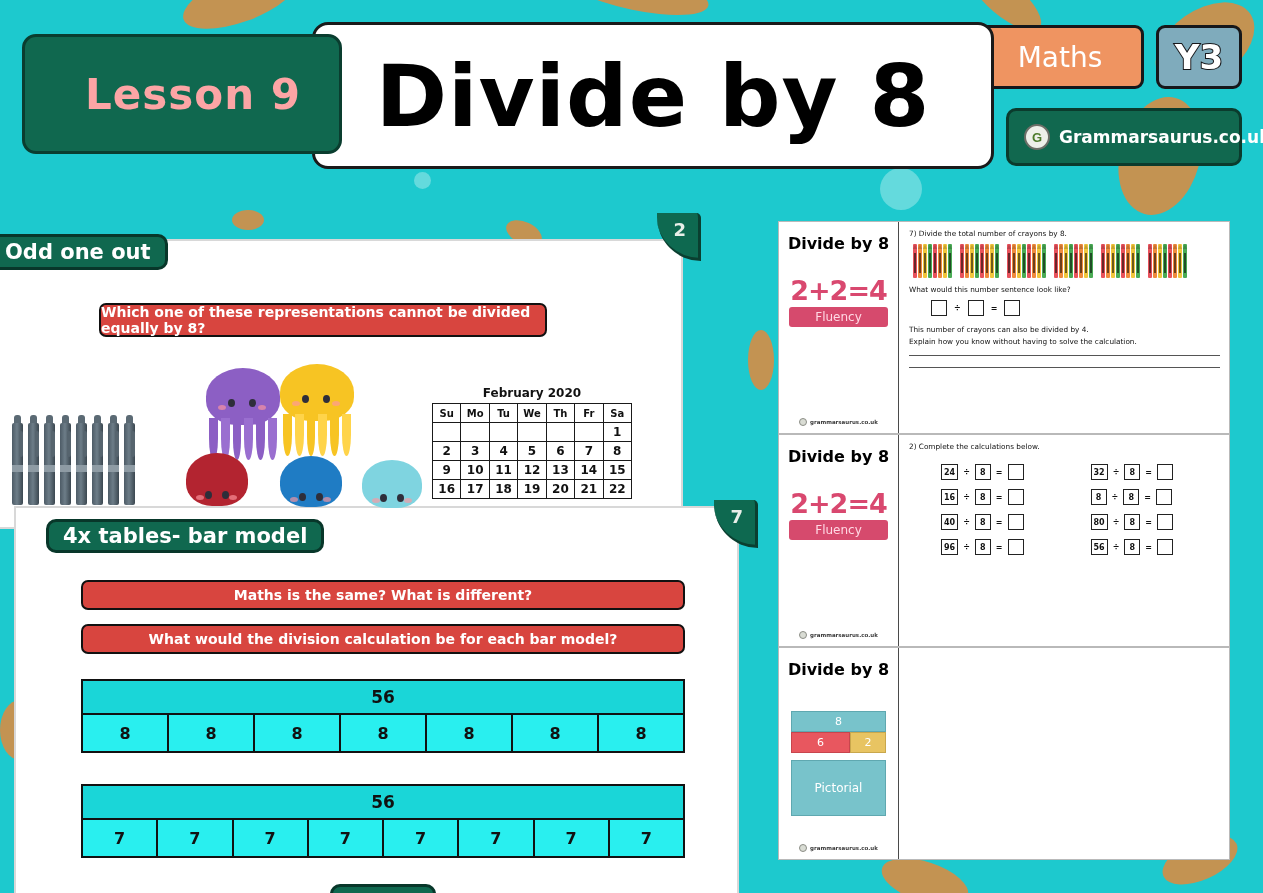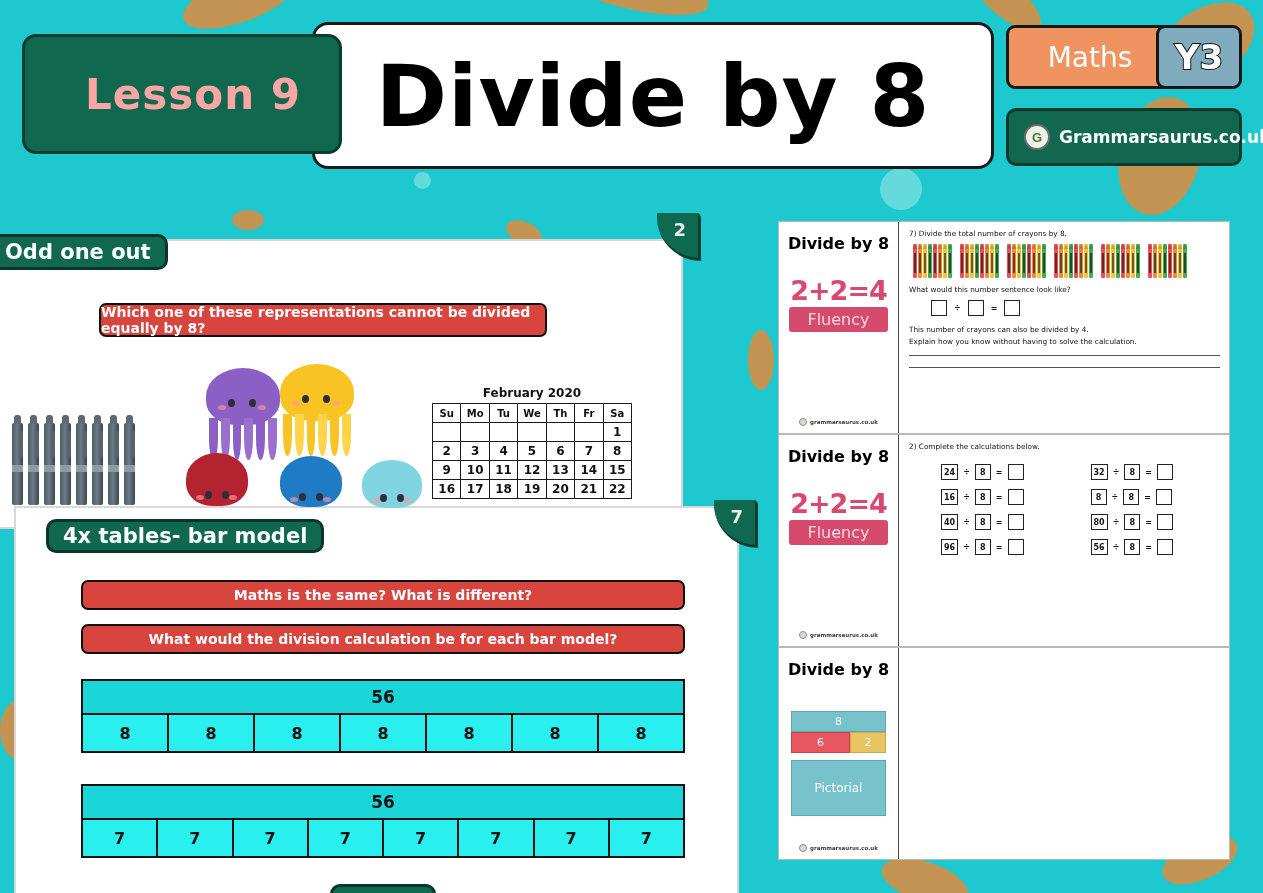--- a/index.html
+++ b/index.html
@@ -53,21 +53,21 @@
   }
   .title-card span {
     color: #000000;
     font-size: 86px;
     font-weight: bold;
     letter-spacing: 1px;
     font-family: "DejaVu Sans", sans-serif;
   }
 
   .subject-chip {
-    position: absolute; left: 1006px; top: 25px;
+    position: absolute; left: 976px; top: 25px;
     width: 168px; height: 64px;
     background: #ef9461;
     border: 3px solid #16171a;
     border-radius: 9px;
     display: flex; align-items: center; justify-content: center;
   }
   .subject-chip span {
     color: #fff; font-size: 28px;
     font-family: "DejaVu Sans", sans-serif;
   }
@@ -293,21 +293,21 @@
     letter-spacing: -1px;
     -webkit-text-stroke: 1px #fff;
     paint-order: stroke fill;
     font-family: "DejaVu Sans", sans-serif;
   }
   .fluency-label {
     margin: 1px 10px 0 10px;
     background: #d64a6d;
     border-radius: 3px;
     color: #ffd9e4;
-    font-size: 16px;
+    font-size: 12px;
     padding: 3px 0;
     font-family: "DejaVu Sans", sans-serif;
   }
 
   
   .pictorial-badge { margin-top: 32px; padding: 0 12px; }
   .pic-top {
     background: #78c3cb; border: 1px solid #5fa8b0;
     color: #fff; font-size: 11px; text-align: center; padding: 3px 0;
     font-family: "DejaVu Sans", sans-serif;

